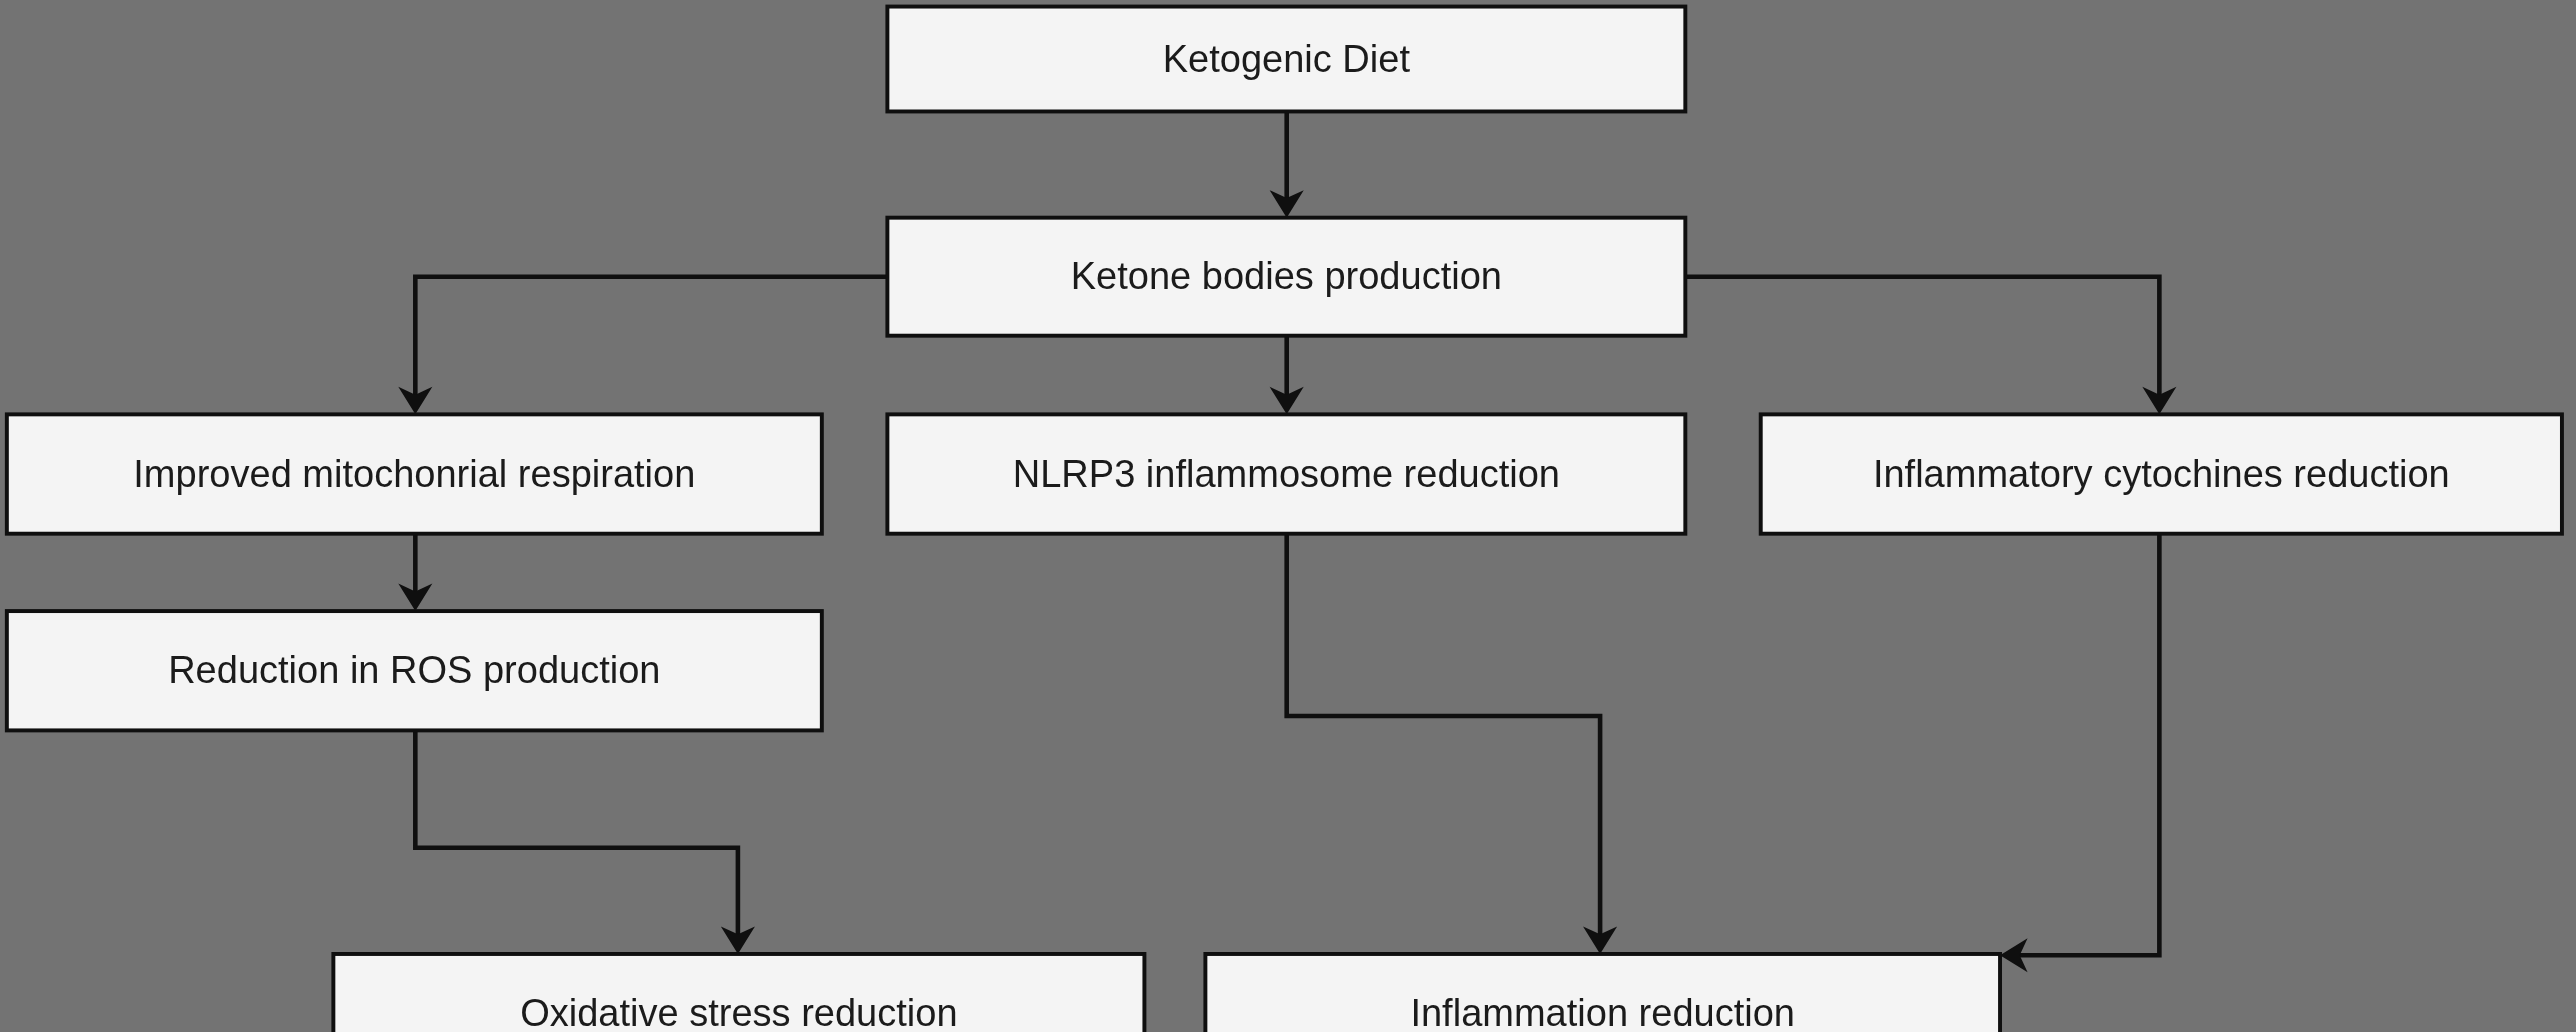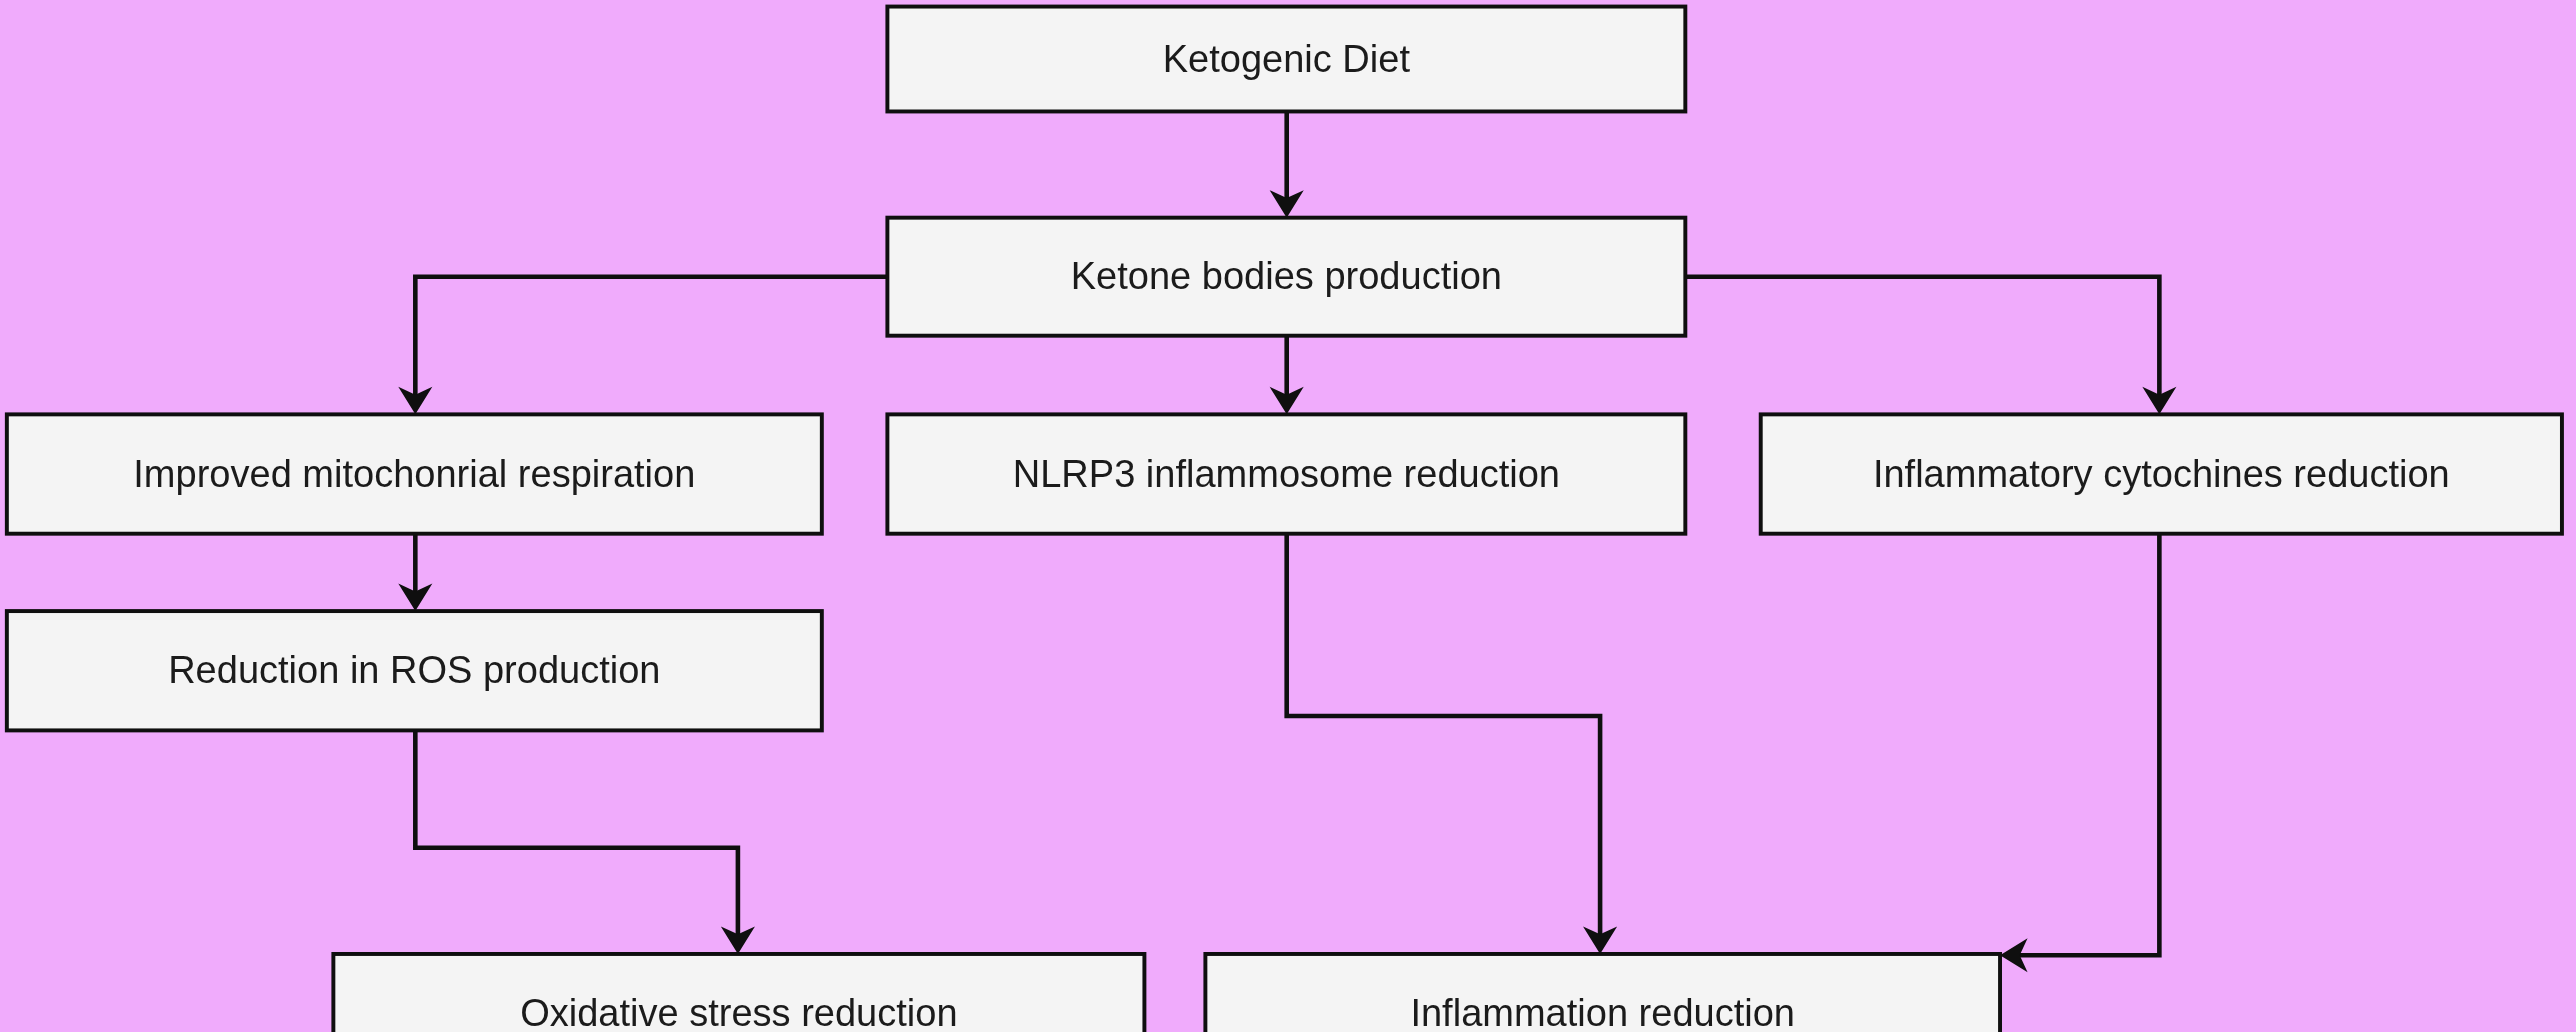--- a/index.html
+++ b/index.html
@@ -4,21 +4,21 @@
 <style>
   html, body {
     margin: 0;
     padding: 0;
     background: #ffffff;
   }
   #stage {
     position: relative;
     width: 2576px;
     height: 1032px;
-    background: #f0abfc;
+    background: #737373;
     overflow: hidden;
   }
   svg#flow {
     position: absolute;
     left: 0;
     top: 0;
     width: 2576px;
     height: 1032px;
     display: block;
   }

